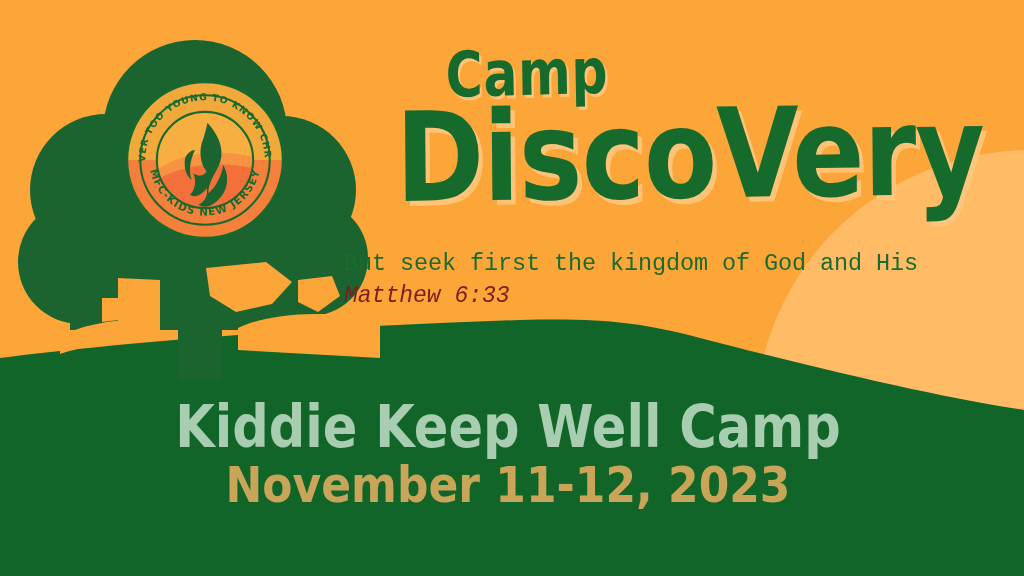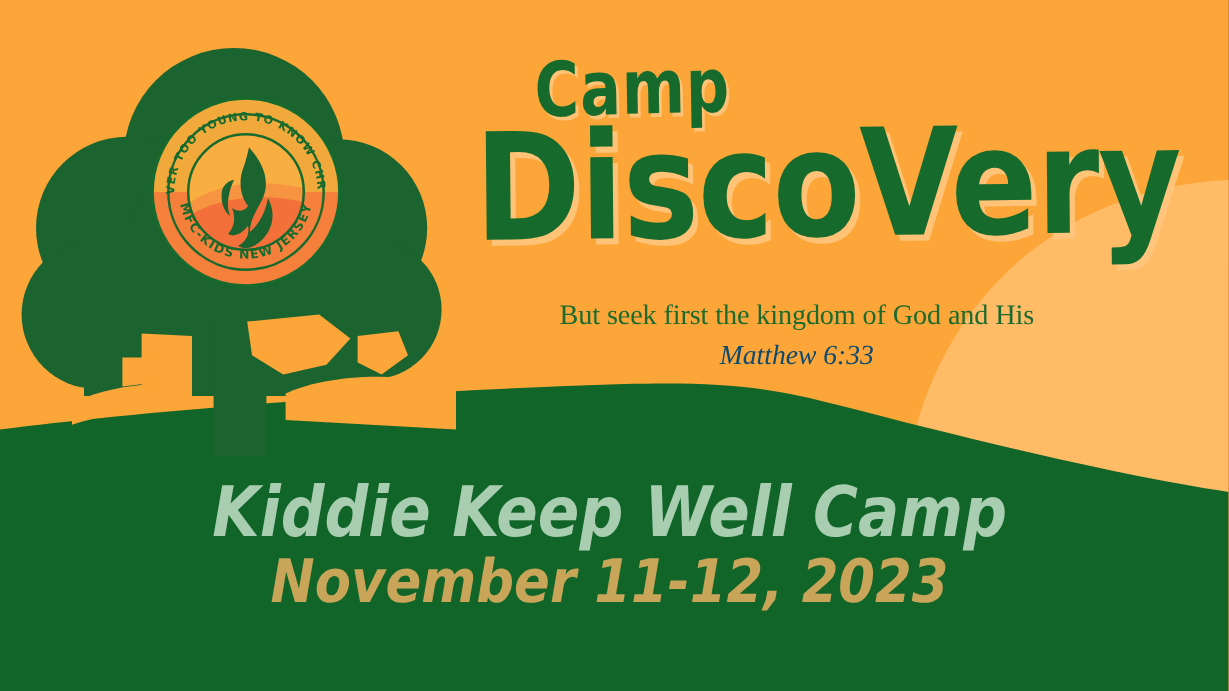--- a/index.html
+++ b/index.html
@@ -84,47 +84,46 @@
     text-shadow: 5px 5px 0 rgba(255,198,128,0.9);
     line-height: 1;
     white-space: nowrap;
   }
   
   .verse {
     position: absolute;
     left: 344px;
     top: 248px;
     width: 640px;
-    text-align: center;
+    text-align: left;
     color: #1C6B2E;
-    font-family: Liberation Serif, serif;
+    font-family: Liberation Mono, monospace;
     font-size: 23.5px;
     line-height: 1.33;
     letter-spacing: -0.1px;
   }
   .verse-line {
     display: block;
     white-space: nowrap;
   }
   .verse-ref {
     display: block;
     margin-top: 2px;
     font-style: italic;
     font-size: 23px;
-    color: #0c4a6e;
+    color: #7f1d1d;
     letter-spacing: 0px;
   }
   
   .bottom {
     position: absolute;
     left: 0;
     top: 398px;
     width: 1016px;
     text-align: center;
-    font-style: italic;
   }
   .camp-name {
     font-family: "DejaVu Sans", sans-serif;
     font-size: 58px;
     font-weight: bold;
     color: #A8CDB0;
     letter-spacing: 0px;
     transform: scaleX(0.88);
     line-height: 1.02;
     white-space: nowrap;

